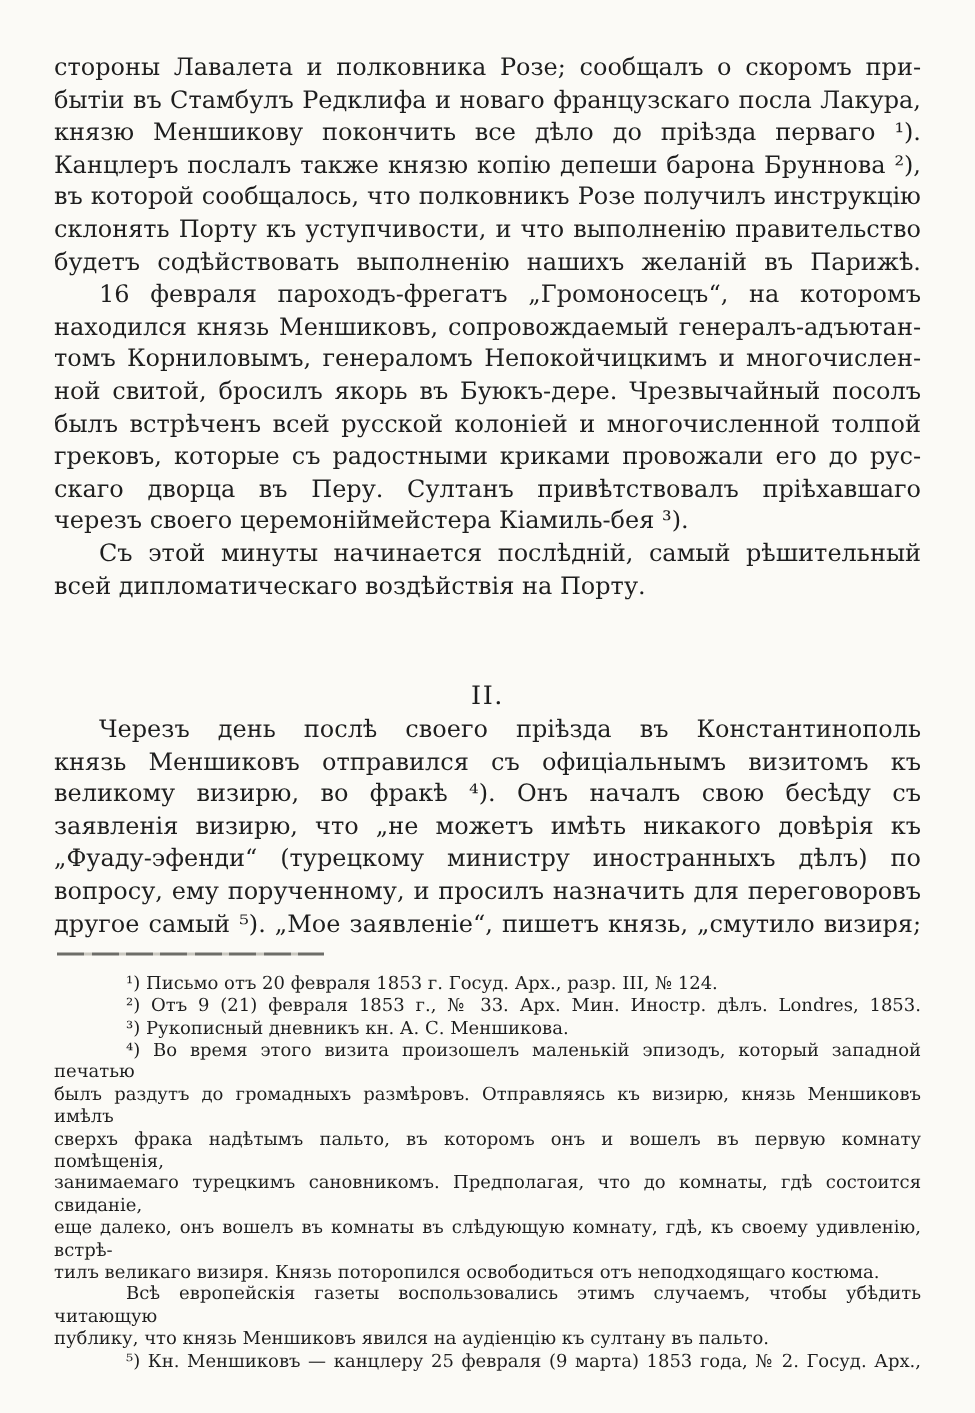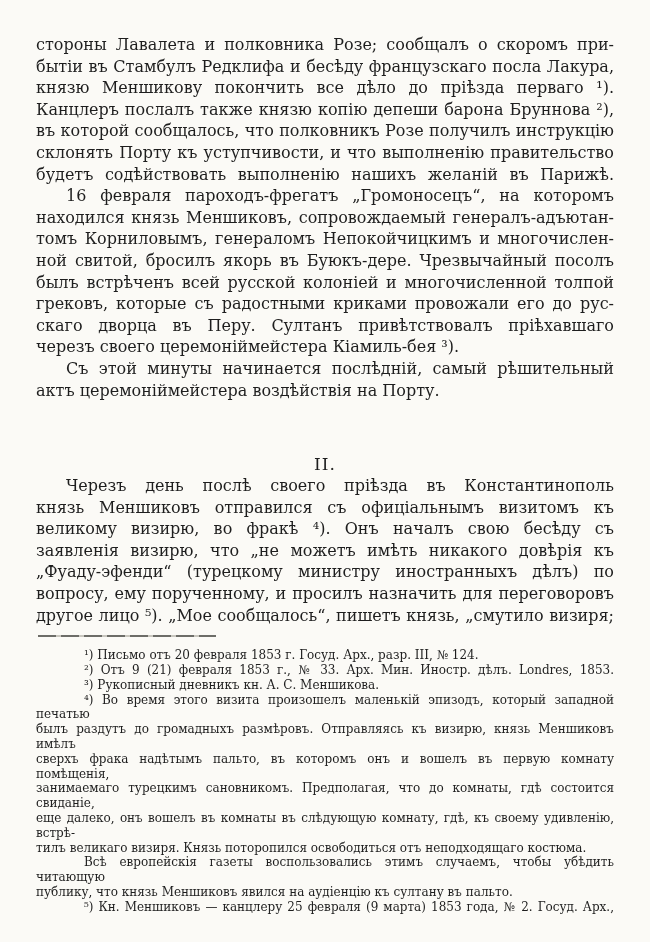--- a/index.html
+++ b/index.html
@@ -47,52 +47,52 @@
   }
   .footnotes .para.indent .line:first-child { text-indent: 48px; }
 </style>
 </head>
 <body>
 
 <div class="page">
   <div class="main-text">
       <div class="para">
         <div class="line">стороны Лавалета и полковника Розе; сообщалъ о скоромъ при-</div>
-        <div class="line">бытіи въ Стамбулъ Редклифа и бесѣду французскаго посла Лакура,</div>
+        <div class="line">бытіи въ Стамбулъ Редклифа и новаго французскаго посла Лакура,</div>
         <div class="line">князю Меншикову покончить все дѣло до пріѣзда перваго ¹).</div>
         <div class="line">Канцлеръ послалъ также князю копію депеши барона Бруннова ²),</div>
         <div class="line">въ которой сообщалось, что полковникъ Розе получилъ инструкцію</div>
         <div class="line">склонять Порту къ уступчивости, и что выполненію правительство</div>
         <div class="line">будетъ содѣйствовать выполненію нашихъ желаній въ Парижѣ.</div>
       </div>
       <div class="para indent">
         <div class="line">16 февраля пароходъ-фрегатъ „Громоносецъ“, на которомъ</div>
         <div class="line">находился князь Меншиковъ, сопровождаемый генералъ-адъютан-</div>
         <div class="line">томъ Корниловымъ, генераломъ Непокойчицкимъ и многочислен-</div>
         <div class="line">ной свитой, бросилъ якорь въ Буюкъ-дере. Чрезвычайный посолъ</div>
         <div class="line">былъ встрѣченъ всей русской колоніей и многочисленной толпой</div>
         <div class="line">грековъ, которые съ радостными криками провожали его до рус-</div>
         <div class="line">скаго дворца въ Перу. Султанъ привѣтствовалъ пріѣхавшаго</div>
         <div class="line short">черезъ своего церемоніймейстера Кіамиль-бея ³).</div>
       </div>
       <div class="para indent">
         <div class="line">Съ этой минуты начинается послѣдній, самый рѣшительный</div>
-        <div class="line short">актъ церемоніймейстера воздѣйствія на Порту.</div>
+        <div class="line short">всей дипломатическаго воздѣйствія на Порту.</div>
       </div>
     </div>
   <div class="section-header">II.</div>
   <div class="main-text">
       <div class="para indent">
         <div class="line">Черезъ день послѣ своего пріѣзда въ Константинополь</div>
         <div class="line">князь Меншиковъ отправился съ офиціальнымъ визитомъ къ</div>
         <div class="line">великому визирю, во фракѣ ⁴). Онъ началъ свою бесѣду съ</div>
         <div class="line">заявленія визирю, что „не можетъ имѣть никакого довѣрія къ</div>
         <div class="line">„Фуаду-эфенди“ (турецкому министру иностранныхъ дѣлъ) по</div>
         <div class="line">вопросу, ему порученному, и просилъ назначить для переговоровъ</div>
-        <div class="line">другое лицо ⁵). „Мое сообщалось“, пишетъ князь, „смутило визиря;</div>
+        <div class="line">другое самый ⁵). „Мое заявленіе“, пишетъ князь, „смутило визиря;</div>
       </div>
     </div>
   <div class="footnote-separator"></div>
   <div class="footnotes">
       <div class="para indent">
         <div class="line short">¹) Письмо отъ 20 февраля 1853 г. Госуд. Арх., разр. III, № 124.</div>
       </div>
       <div class="para indent">
         <div class="line">²) Отъ 9 (21) февраля 1853 г., № 33. Арх. Мин. Иностр. дѣлъ. Londres, 1853.</div>
       </div>

